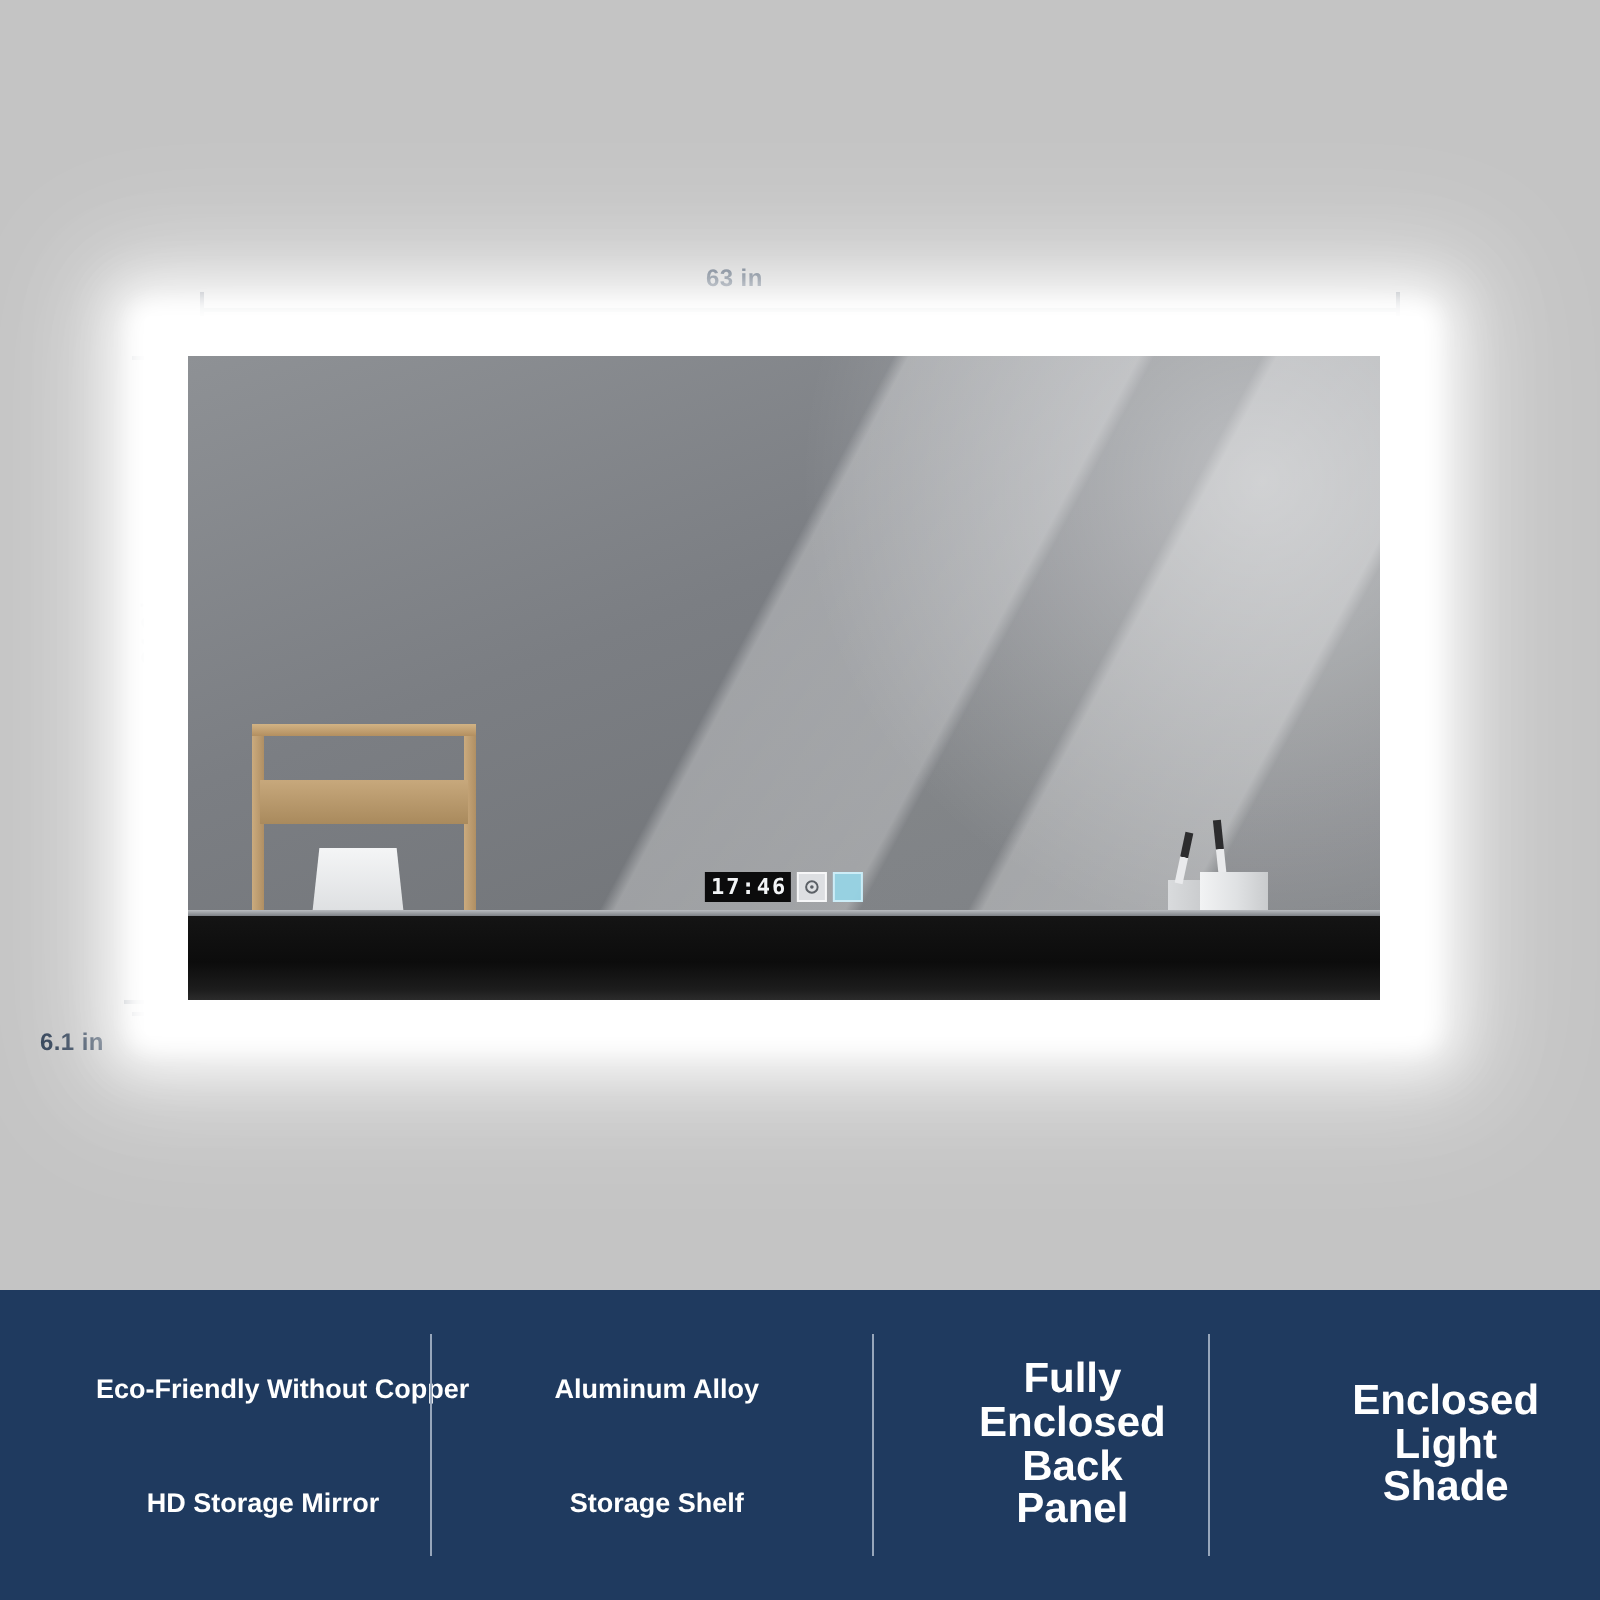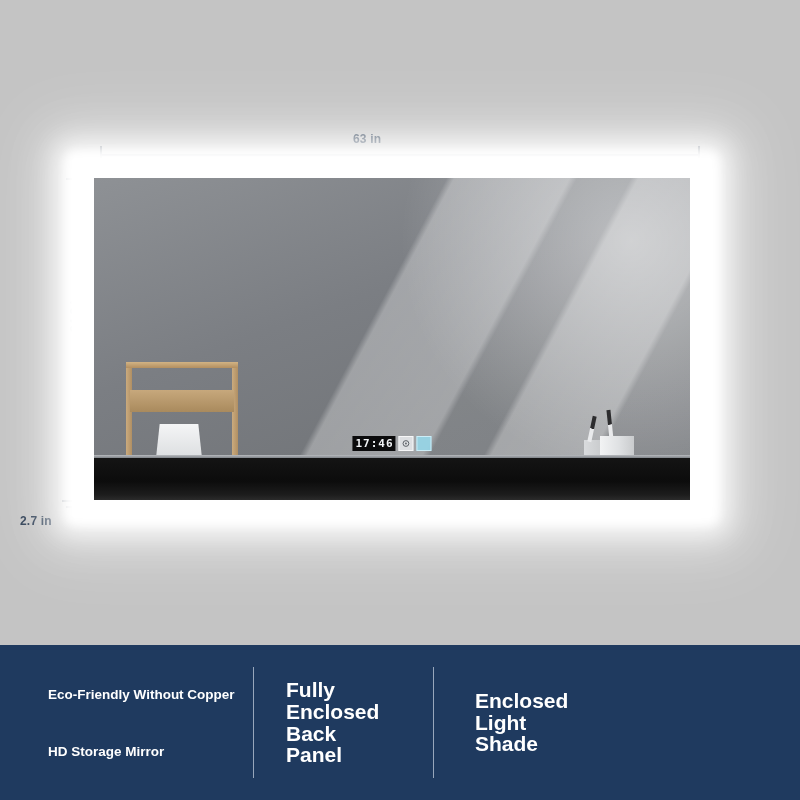--- a/index.html
+++ b/index.html
@@ -10,20 +10,21 @@
   body {
     font-family: "Liberation Sans", sans-serif;
   }
 
   #page {
     position: relative;
     width: 800px;
     height: 800px;
     overflow: hidden;
     background: #a21caf;
+    text-align: center;
   }
 
   
   .stage {
     position: absolute;
     left: 0;
     top: 0;
     width: 800px;
     height: 645px;
     background: #c4c4c4;
@@ -296,21 +297,21 @@
     <div class="dim-line-h" style="left:100px; top:154px; width:600px;"></div>
     <div class="dim-cap-v" style="left:100px; top:146px;"></div>
     <div class="dim-cap-v" style="left:698px; top:146px;"></div>
     <div class="dim-label" style="left:353px; top:132px;">63 in</div>
 
     <div class="dim-line-v" style="left:73px; top:178px; height:330px;"></div>
     <div class="dim-cap-h" style="left:66px; top:178px;"></div>
     <div class="dim-cap-h" style="left:66px; top:506px;"></div>
     <div class="dim-label dim-label-vert" style="left:68px; top:332px;">34.6 in</div>
 
-    <div class="dim-label" style="left:20px; top:514px;">2.7 in</div>
+    <div class="dim-label" style="left:20px; top:514px;">6.1 in</div>
     <div class="dim-cap-h" style="left:62px; top:500px; width:12px;"></div>
 
     <div class="mirror-wrap">
       <div class="led-glow"></div>
 
       <div class="glass">
         <div class="refl-wall"></div>
         <div class="refl-sun"></div>
 
         <div class="ladder">
@@ -350,20 +351,25 @@
     </div>
   </div>
 
   <div class="banner">
 
     <div class="bcol c1">
       <div class="feat top">Eco-Friendly Without Copper</div>
       <div class="feat">HD Storage Mirror</div>
     </div>
 
+    <div class="bcol c2">
+      <div class="sep"></div>
+      <div class="feat top">Aluminum Alloy</div>
+      <div class="feat">Storage Shelf</div>
+    </div>
 
     <div class="bcol c3">
       <div class="sep"></div>
       <div class="feat-big">Fully
 Enclosed
 Back
 Panel</div>
     </div>
 
     <div class="bcol c4">

